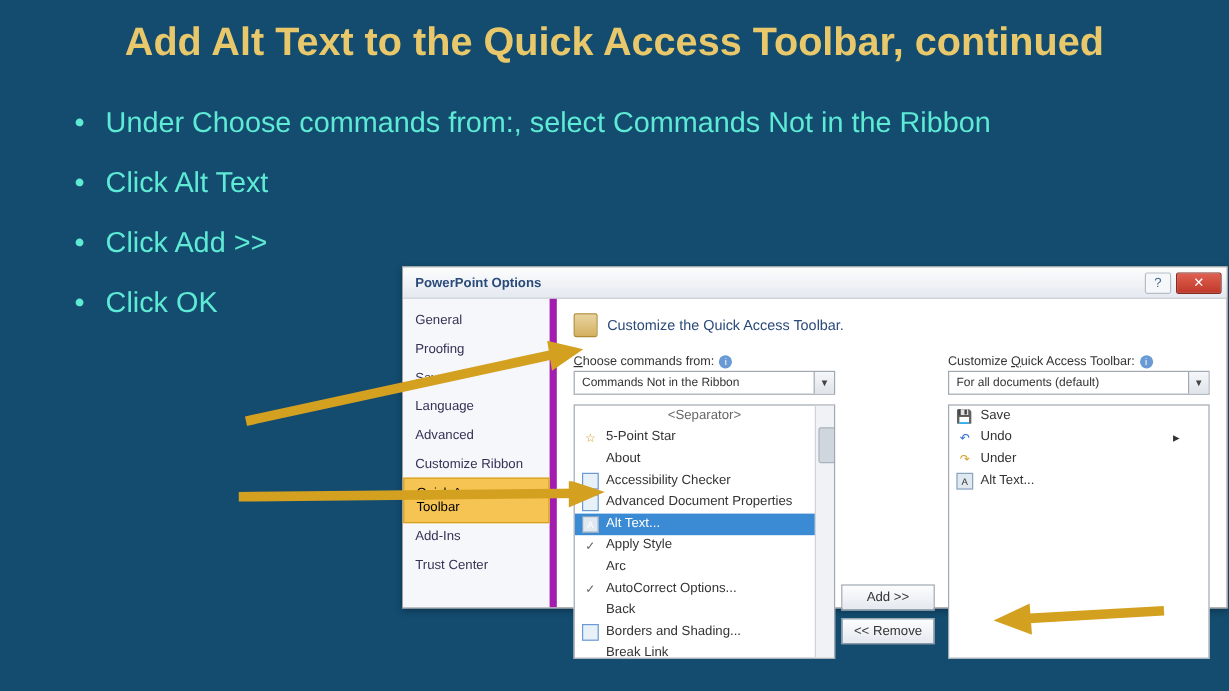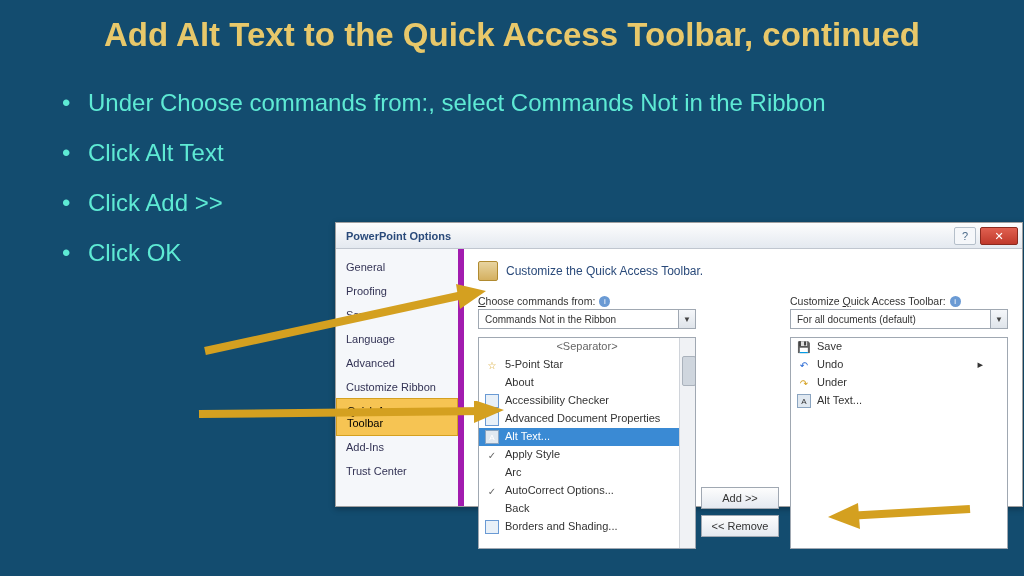--- a/index.html
+++ b/index.html
@@ -130,20 +130,24 @@
                 <span>AutoCorrect Options...</span>
               </div>
               <div class="list-item">
                 <span class="li-icon"></span>
                 <span>Back</span>
               </div>
               <div class="list-item">
                 <span class="li-icon i-doc"></span>
                 <span>Borders and Shading...</span>
               </div>
+              <div class="list-item">
+                <span class="li-icon"></span>
+                <span>Break Link</span>
+              </div>
             </div>
         </div>
         <div class="dlg-mid">
           <div class="dlg-btn">
               <span>Add &gt;&gt;</span>
             </div>
           <div class="dlg-btn">
               <span>&lt;&lt; Remove</span>
             </div>
         </div>

